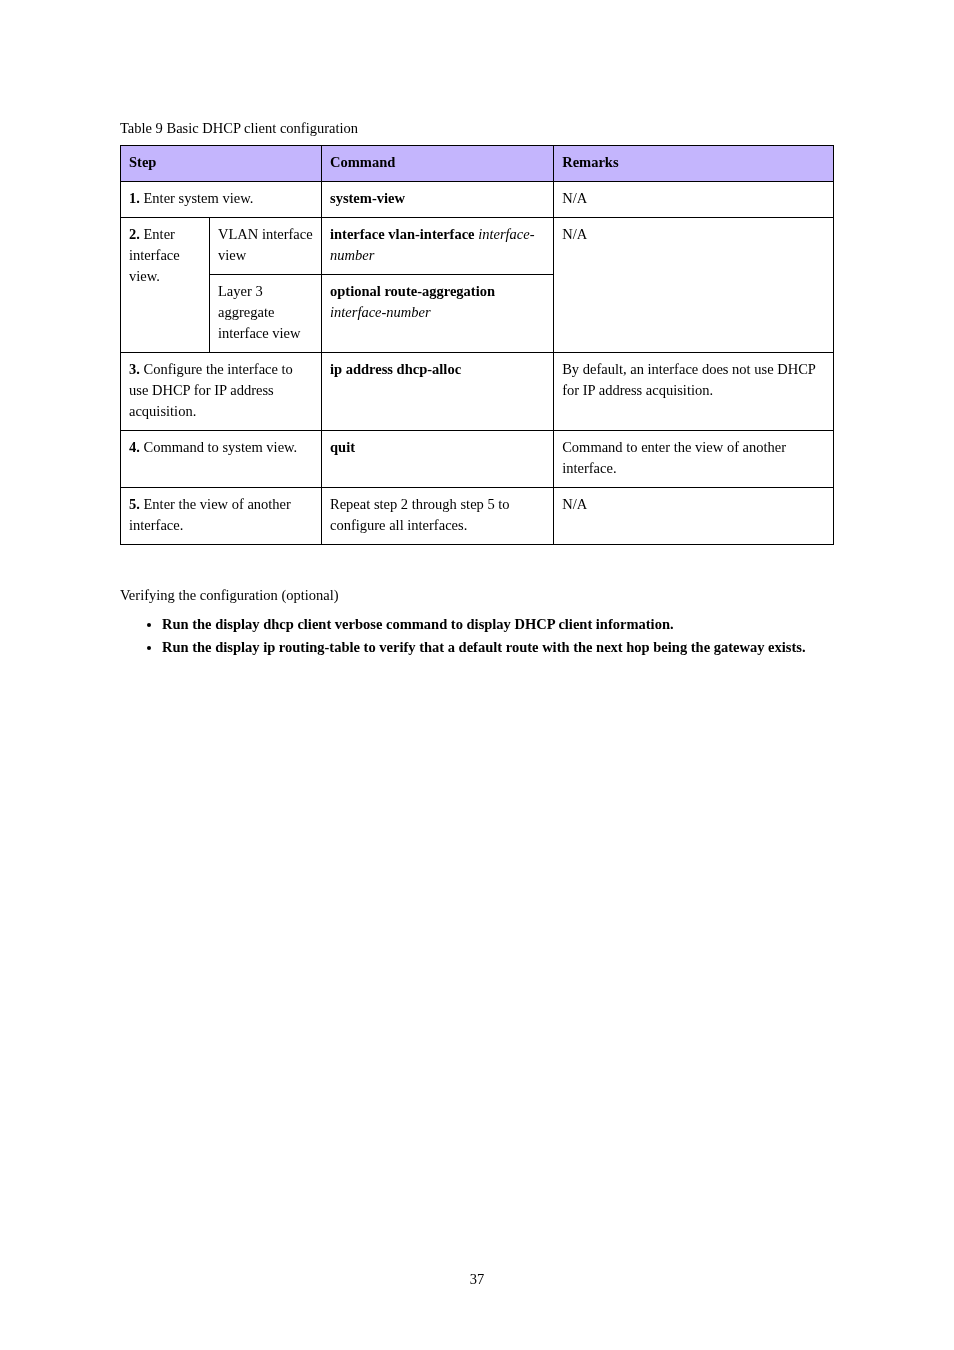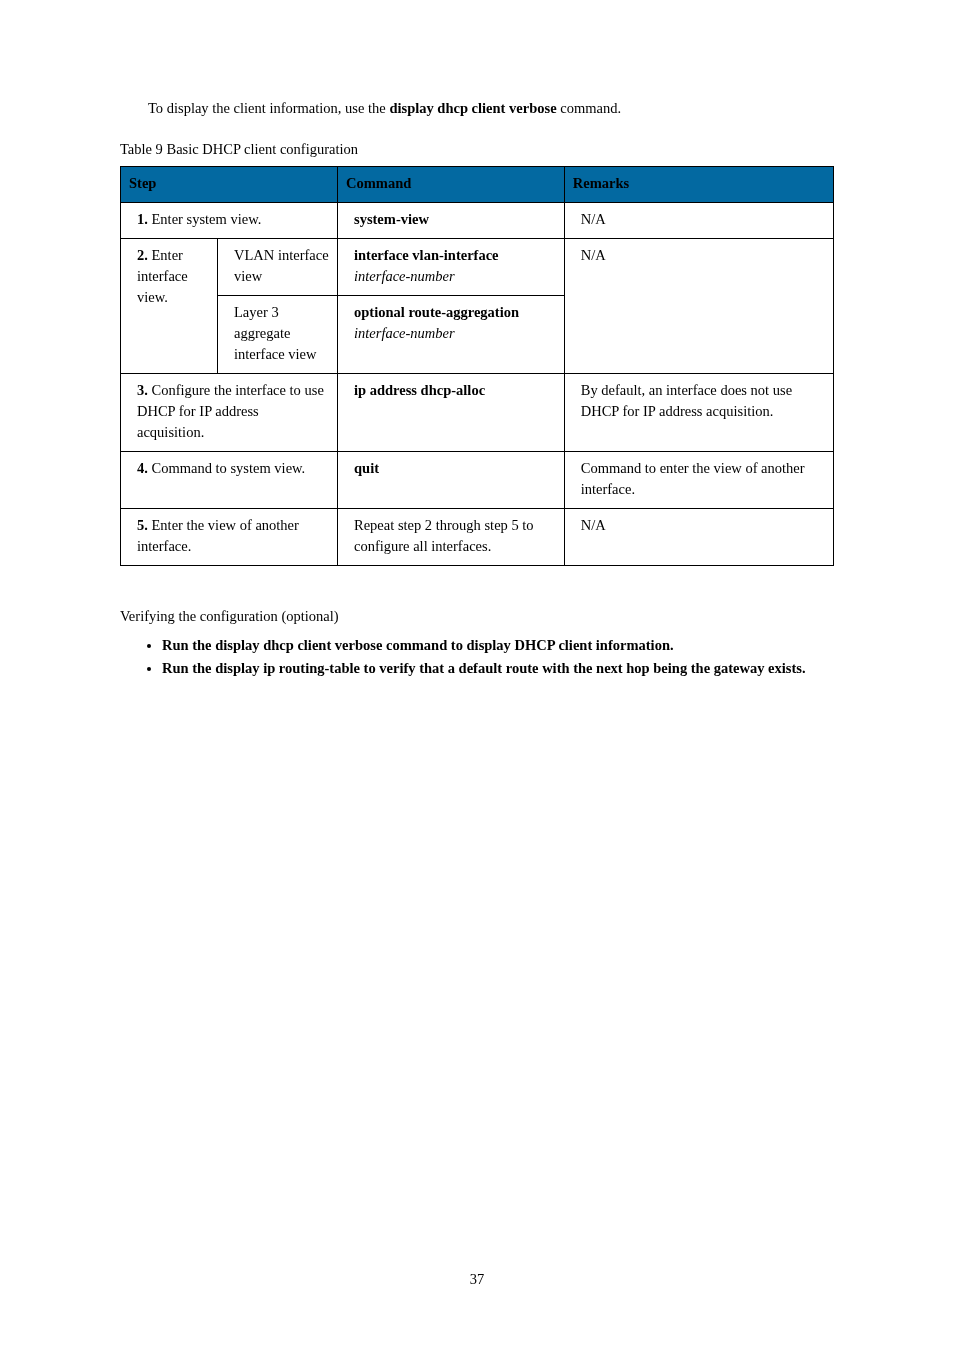--- a/index.html
+++ b/index.html
@@ -26,30 +26,30 @@
   .table-caption {
     margin: 20px 6px 6px 6px;
   }
   table.cfg {
     border-collapse: collapse;
     width: 714px;
     margin-left: 6px;
     font-size: 14.5px;
   }
   table.cfg th {
-    background: #0369a1;
+    background: #c4b5fd;
     border: 1px solid #000000;
     text-align: left;
     font-weight: bold;
     padding: 6px 8px 8px 8px;
     vertical-align: top;
   }
   table.cfg td {
     border: 1px solid #000000;
-    padding: 6px 8px 8px 16px;
+    padding: 6px 8px 8px 8px;
     vertical-align: top;
   }
   table.cfg td .bold, .intro .bold {
     font-weight: bold;
   }
   table.cfg td .ital {
     font-style: italic;
   }
   .verify-heading {
     margin: 40px 6px 8px 6px;
@@ -70,23 +70,20 @@
     left: 0;
     text-align: center;
     font-size: 14.5px;
   }
 </style>
 </head>
 <body>
 
 <div class="page">
 
-  <p class="intro">
-    <span>To display the client information, use the </span><span class="bold">display dhcp client verbose</span><span> command.</span>
-  </p>
 
   <p class="table-caption">Table 9 Basic DHCP client configuration</p>
 
   <table class="cfg">
     <thead>
       <tr>
         <th colspan="2">Step</th>
         <th>Command</th>
         <th>Remarks</th>
       </tr>

